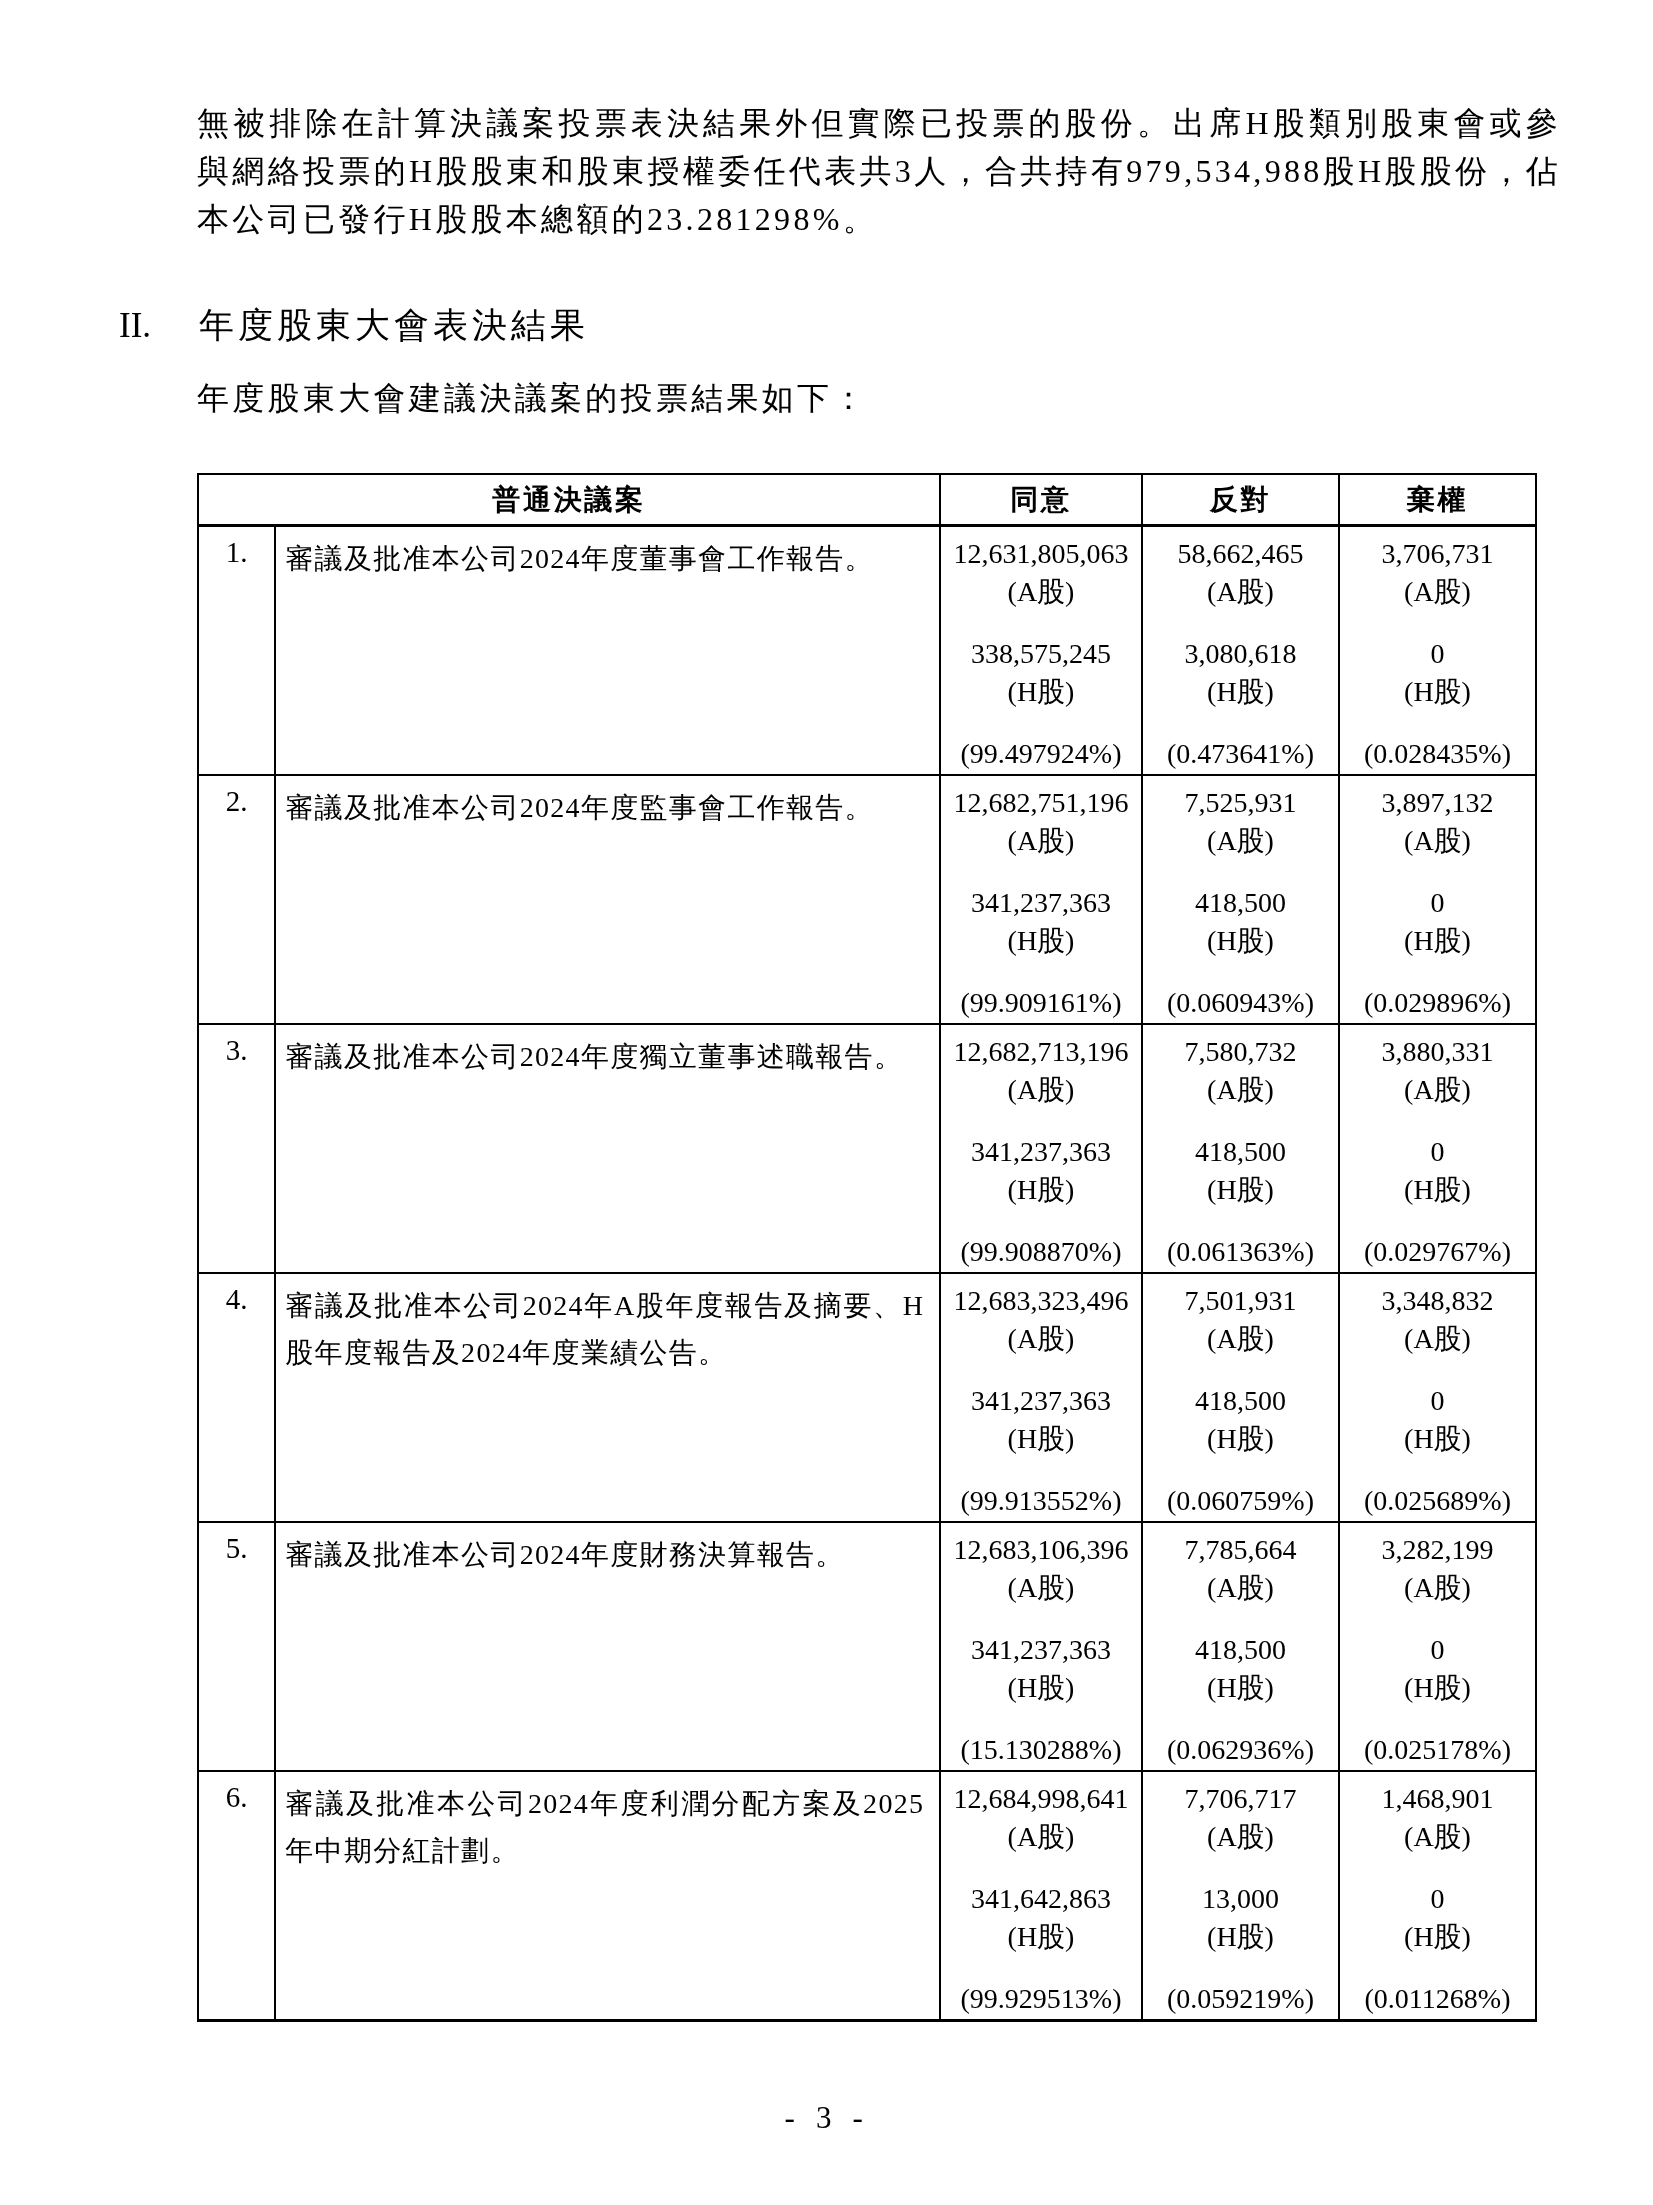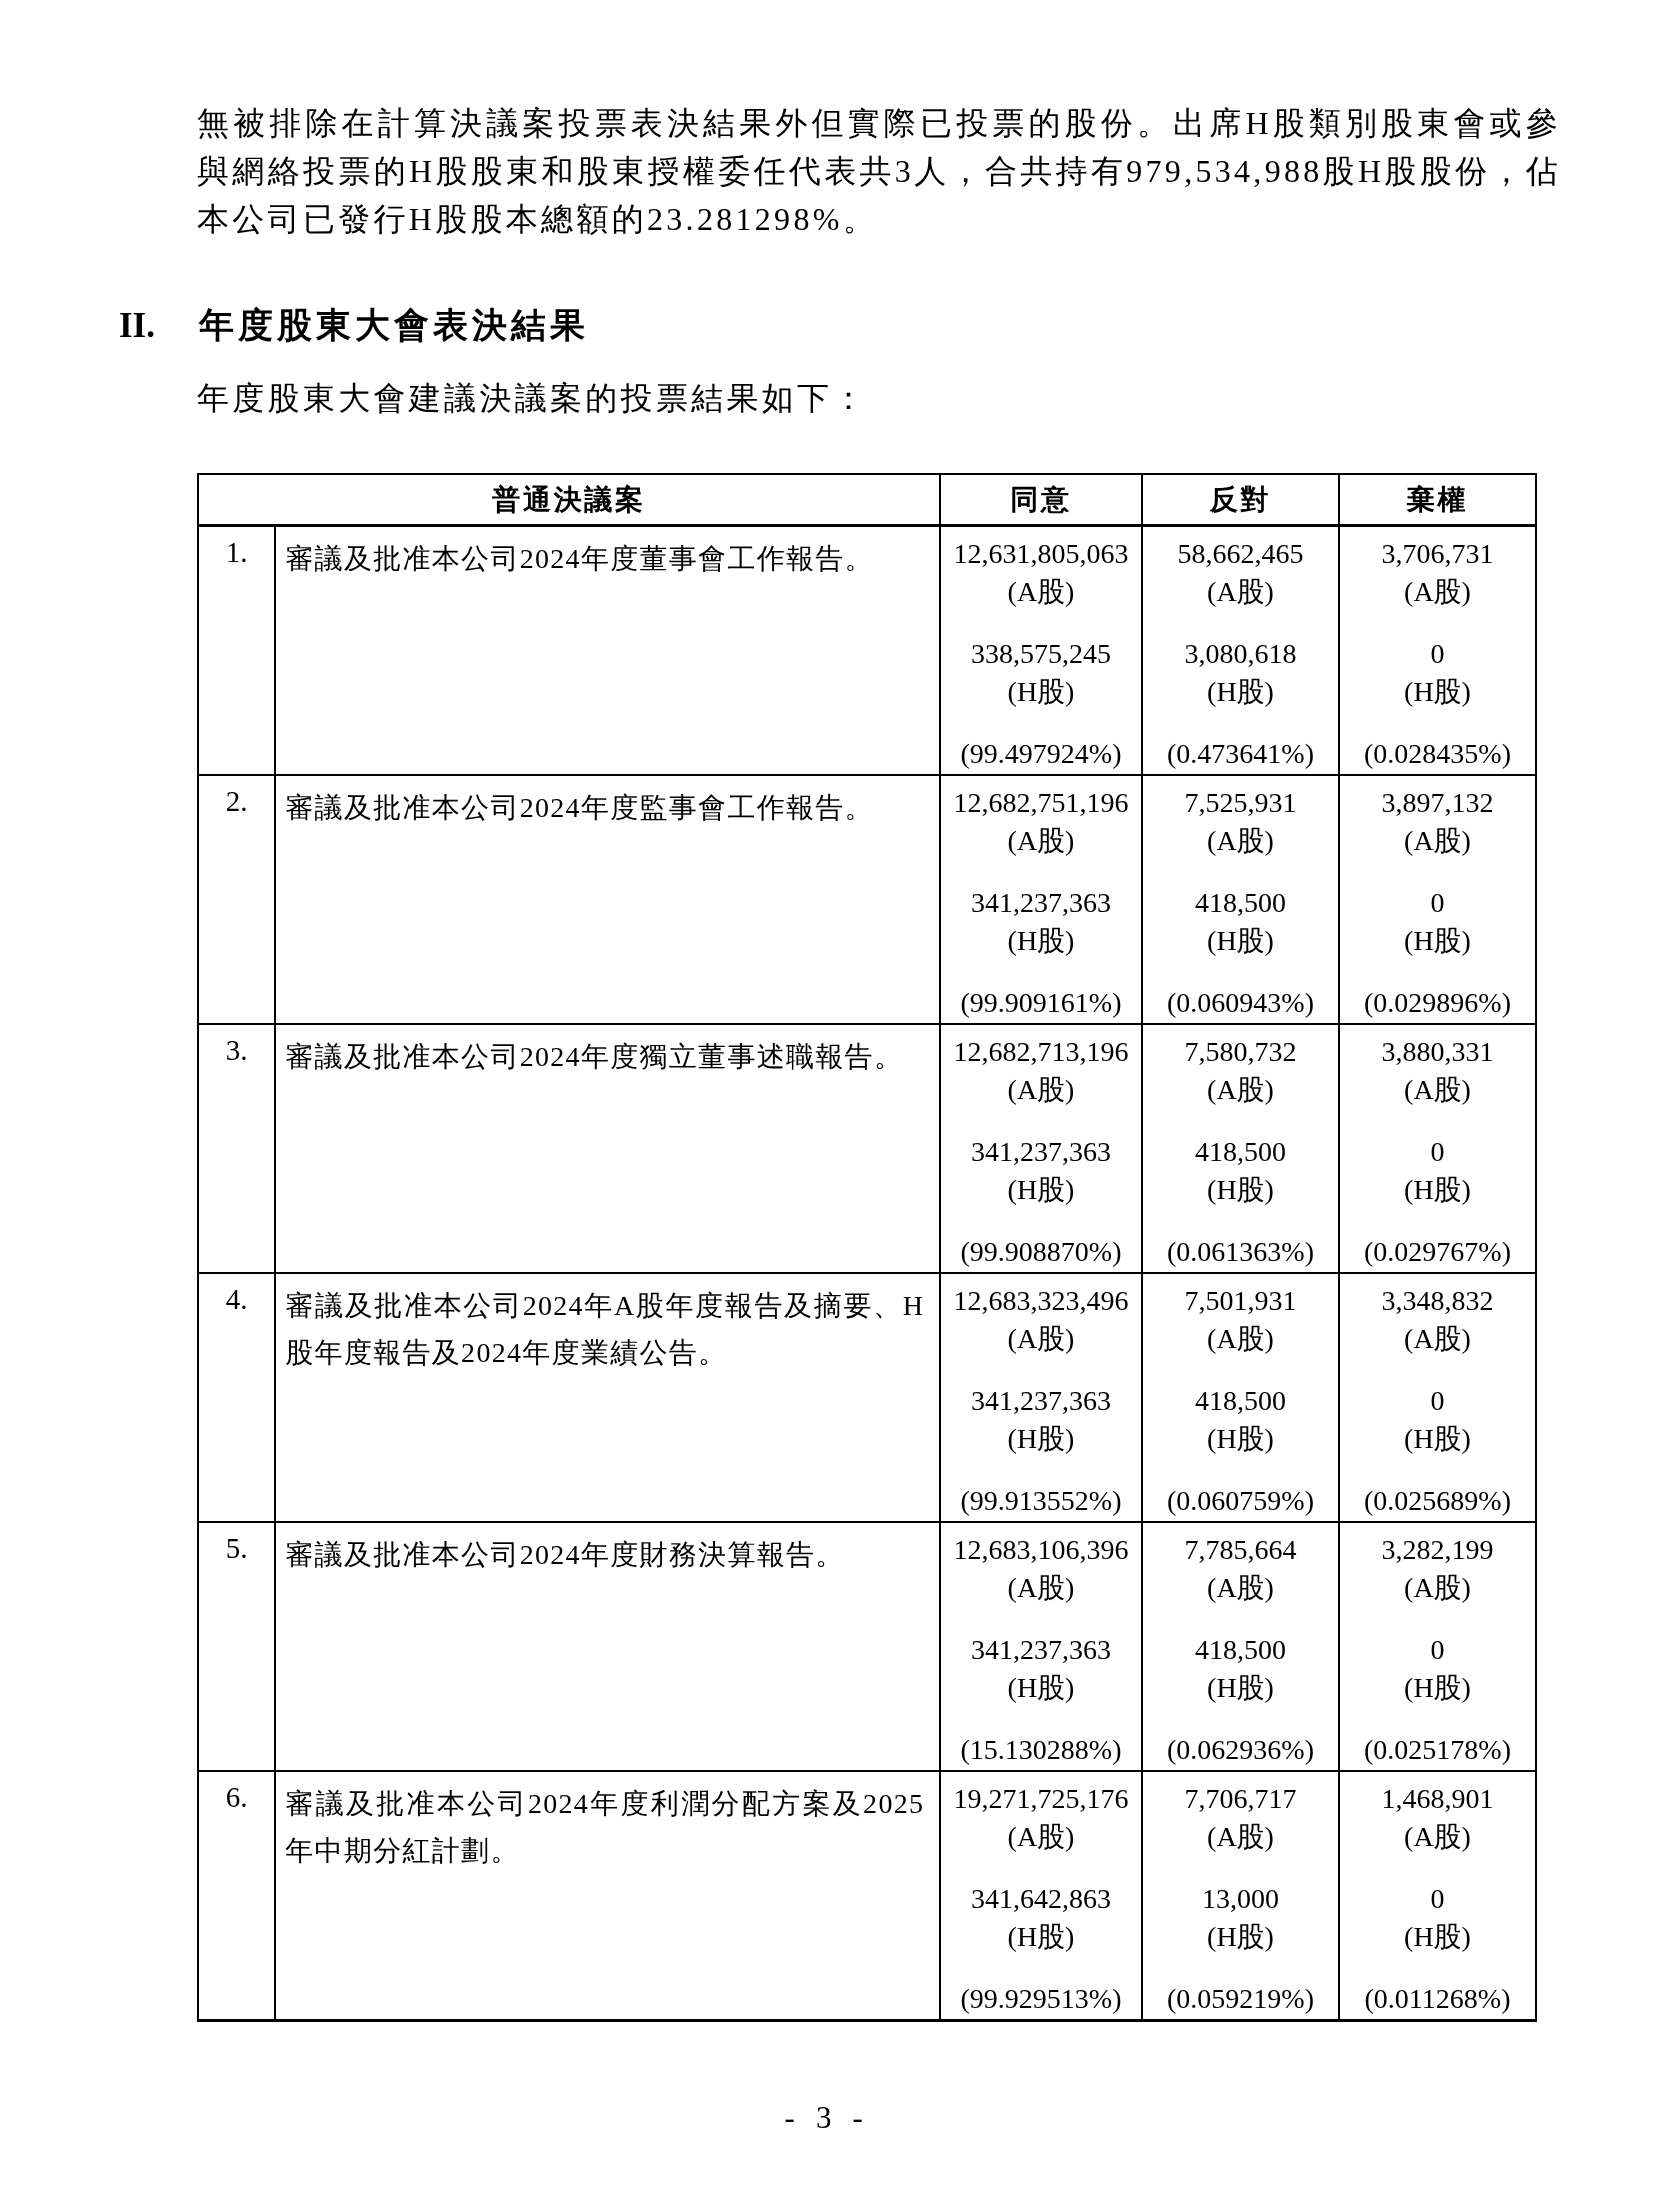--- a/index.html
+++ b/index.html
@@ -19,21 +19,21 @@
     margin: 99px 0 0 197px;
     width: 1364px;
     font-size: 32px;
     line-height: 48px;
     letter-spacing: 3.3px;
     text-align: justify;
   }
   .section-heading {
     margin: 59px 0 0 119px;
     font-size: 35px;
-    font-weight: bold;
+    font-weight: normal;
     line-height: 47px;
     display: flex;
   }
   .section-heading .sec-no {
     width: 80px;
     flex: 0 0 auto;
   }
   .section-heading .sec-title {
     letter-spacing: 4px;
   }
@@ -245,21 +245,21 @@
       <div class="vline">(A股)</div>
       <div class="vline vgap">0</div>
       <div class="vline">(H股)</div>
       <div class="vline vgap">(0.025178%)</div>
     </td>
   </tr>
       <tr class="drow">
     <td class="cnum">6.</td>
     <td class="ctext">審議及批准本公司2024年度利潤分配方案及2025年中期分紅計劃。</td>
     <td class="cvote">
-      <div class="vline">19,271,725,176</div>
+      <div class="vline">12,684,998,641</div>
       <div class="vline">(A股)</div>
       <div class="vline vgap">341,642,863</div>
       <div class="vline">(H股)</div>
       <div class="vline vgap">(99.929513%)</div>
     </td>
     <td class="cvote">
       <div class="vline">7,706,717</div>
       <div class="vline">(A股)</div>
       <div class="vline vgap">13,000</div>
       <div class="vline">(H股)</div>

